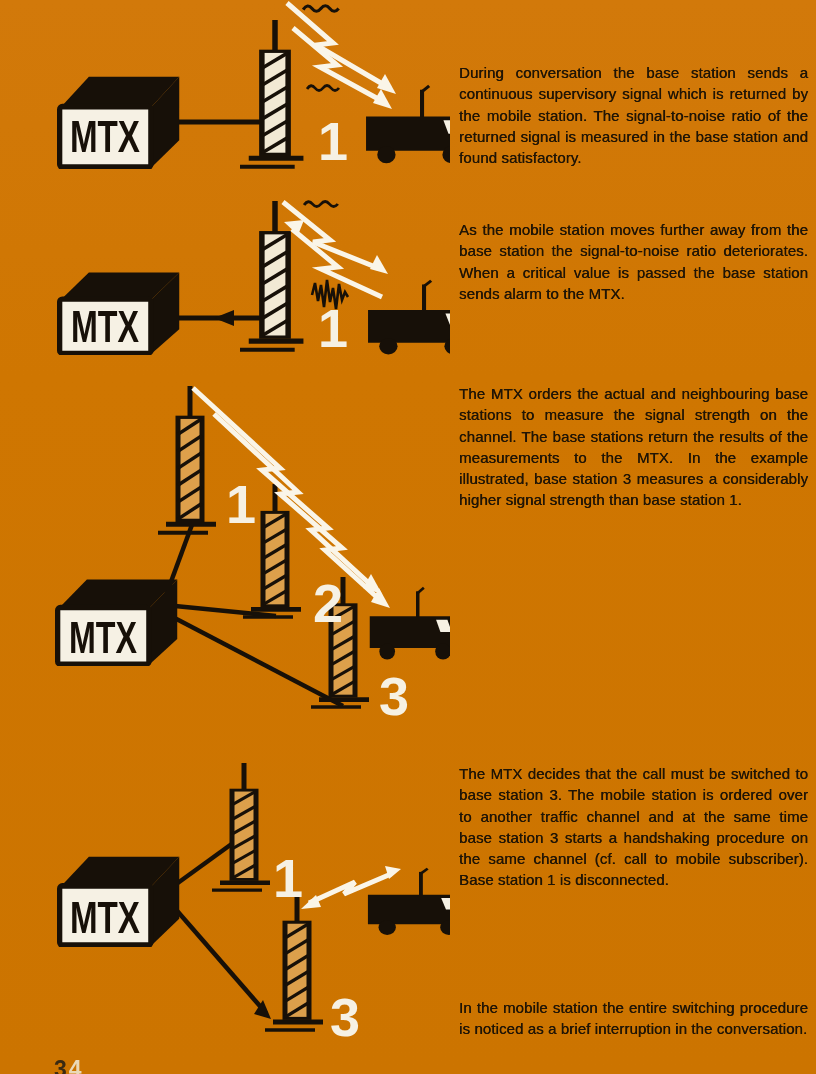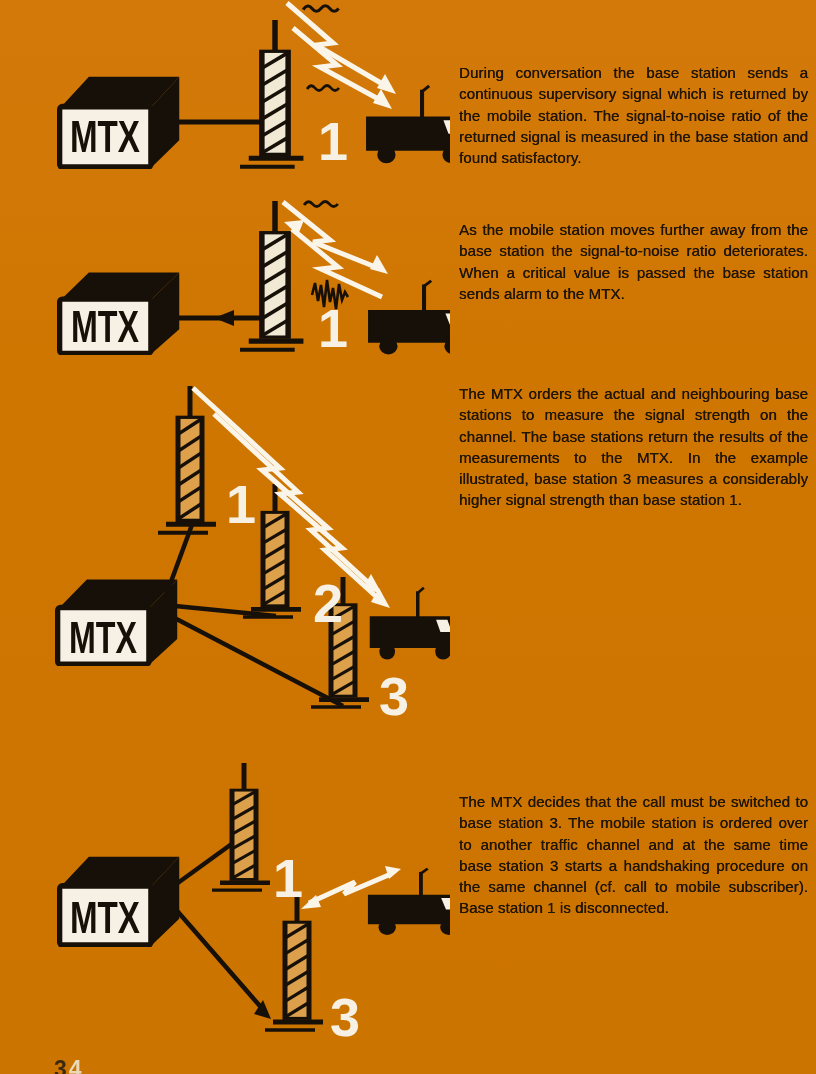--- a/index.html
+++ b/index.html
@@ -163,19 +163,20 @@
       <polygon class="bolt-head" points="371,124 355,121 359,134"></polygon>
     </g>
     <text class="tower-num" x="243" y="152">1</text>
     <text class="tower-num" x="300" y="291">3</text>
     <use href="#sym-truck" x="336" y="122" width="106" height="72"></use>
   </svg>
 
   <p class="caption" style="top:204px">As the mobile station moves further away from the base station the signal-to-noise ratio deteriorates. When a critical value is passed the base station sends alarm to the MTX.</p>
   <p class="caption" style="top:47px">During conversation the base station sends a continuous supervisory signal which is returned by the mobile station. The signal-to-noise ratio of the returned signal is measured in the base station and found satisfactory.</p>
   <p class="caption" style="top:368px">The MTX orders the actual and neighbouring base stations to measure the signal strength on the channel. The base stations return the results of the measurements to the MTX. In the example illustrated, base station 3 measures a considerably higher signal strength than base station 1.</p>
-  <p class="caption" style="top:776px">The MTX decides that the call must be switched to base station 3. The mobile station is ordered over to another traffic channel and at the same time base station 3 starts a handshaking procedure on the same channel (cf. call to mobile subscriber). Base station 1 is disconnected.</p>
+  <p class="caption" style="top:748px">The MTX decides that the call must be switched to base station 3. The mobile station is ordered over to another traffic channel and at the same time base station 3 starts a handshaking procedure on the same channel (cf. call to mobile subscriber). Base station 1 is disconnected.</p>
+  <p class="caption" style="top:982px">In the mobile station the entire switching procedure is noticed as a brief interruption in the conversation.</p>
 
   <div class="page-number">
     <span class="pn-3">3</span><span class="pn-4">4</span>
   </div>
 
 </div>
 
 </body></html>

